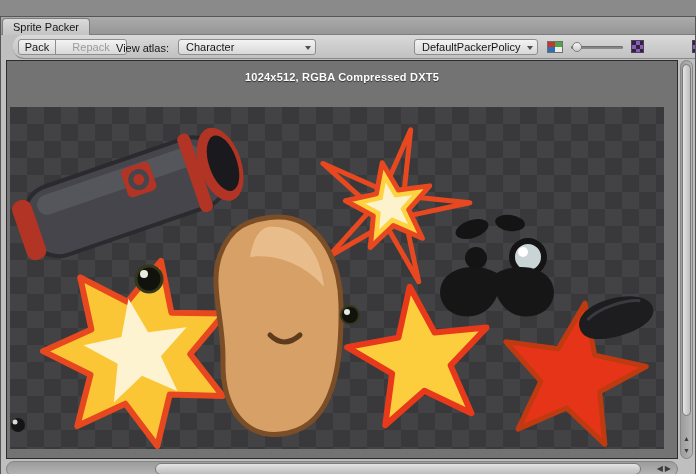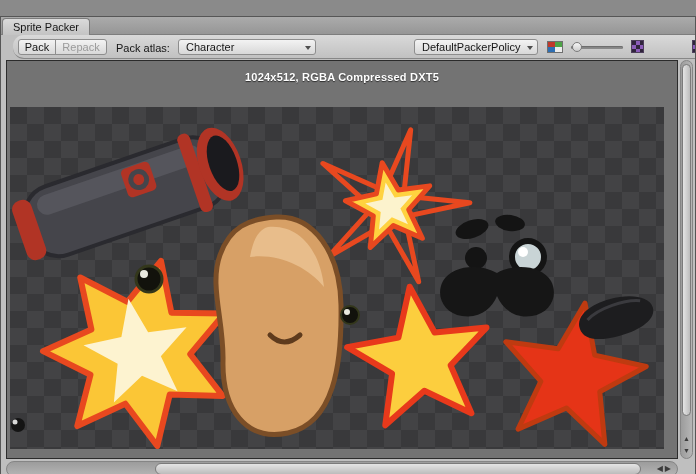--- a/index.html
+++ b/index.html
@@ -15,21 +15,21 @@
   .tab { position:absolute; left:1px; top:1px; height:17px; padding:0 10px;
     line-height:16px; background:linear-gradient(#dadada,#c3c3c3);
     border:1px solid #7d7d7d; border-bottom:none; border-radius:4px 4px 0 0; }
   
   .toolbar { position:absolute; left:12px; top:18px; width:100%; height:24px;
     background:linear-gradient(#d9d9d9,#c1c1c1); border-bottom:1px solid #878787;border-radius:11px; }
   .tbtn, .dropdown { position:absolute; top:4px; height:16px; line-height:14px;
     background:linear-gradient(#f3f3f3,#d8d8d8); border:1px solid #8d8d8d;
     border-radius:3px; font-size:11px; text-align:center; }
   .btn-pack { left:5px; width:38px; border-radius:3px 0 0 3px; }
-  .btn-repack { left:42px; width:52px; border-radius:0 3px 3px 0; color:#9b9b9b; }
+  .btn-repack { left:42px; width:72px; border-radius:0 3px 3px 0; color:#9b9b9b; }
   .tb-label { position:absolute; left:103px; top:7px; }
   .dropdown { text-align:left; padding:0 16px 0 7px; }
   .dd-atlas { left:165px; width:138px; }
   .dd-page  { left:307px; width:90px; }
   .dd-policy{ left:401px; width:124px; }
   .dd-arrow { position:absolute; right:4px; top:6px; width:0; height:0;
     border-left:3px solid transparent; border-right:3px solid transparent;
     border-top:4px solid #4e4e4e; }
   .channels-icon { position:absolute; left:534px; top:6px; width:16px; height:12px;
     border:1px solid #6f6f6f; display:grid; grid-template-columns:1fr 1fr; grid-template-rows:1fr 1fr; }
@@ -73,21 +73,21 @@
 
   <div class="tabstrip">
     <div class="tab">
       <span>Sprite Packer</span>
     </div>
   </div>
 
   <div class="toolbar">
     <div class="tbtn btn-pack">Pack</div>
     <div class="tbtn btn-repack">Repack</div>
-    <span class="tb-label">Pack atlas:</span>
+    <span class="tb-label">View atlas:</span>
 
     <div class="dropdown dd-atlas">
       <span>Character</span>
       <i class="dd-arrow"></i>
     </div>
     <div class="dropdown dd-policy">
       <span>DefaultPackerPolicy</span>
       <i class="dd-arrow"></i>
     </div>
 

